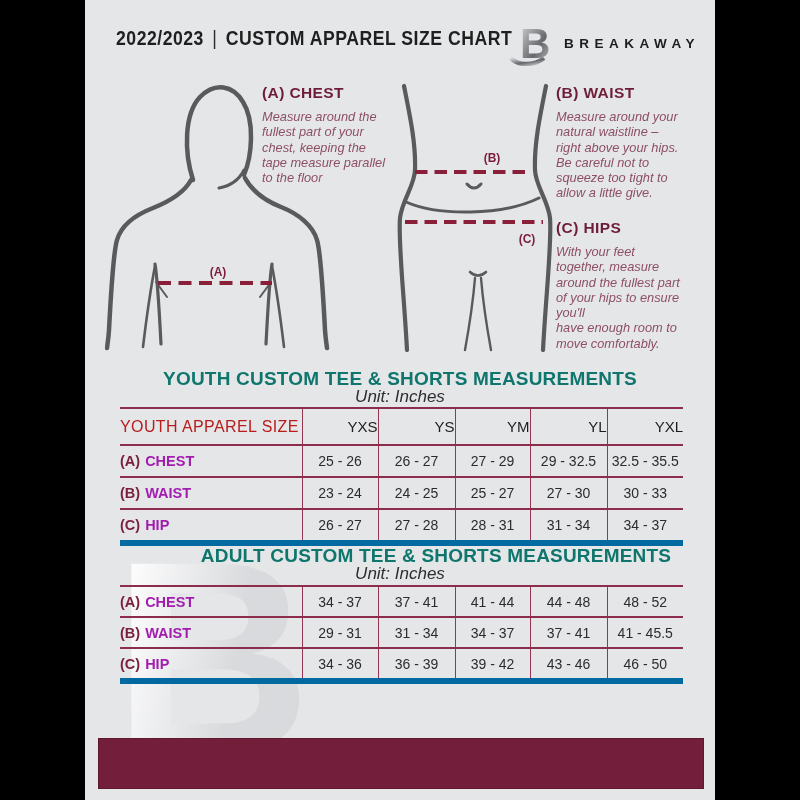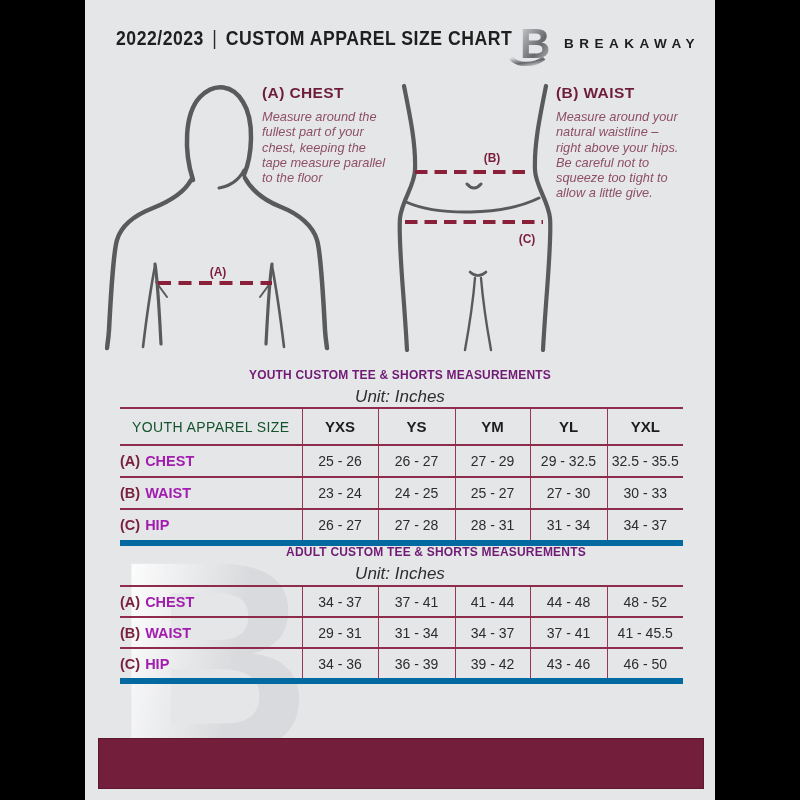--- a/index.html
+++ b/index.html
@@ -25,41 +25,41 @@
   #instr-waist{left:471px;top:84px;width:140px;}
   #instr-hips{left:471px;top:219px;width:150px;}
 
   
   .fig{position:absolute;z-index:1;}
   #fig-upper{left:20px;top:80px;}
   #fig-lower{left:305px;top:82px;}
   .fig text{font-weight:800;font-size:12px;fill:#7c1f3c;font-family:"Liberation Sans",sans-serif;}
 
   
-  .sec-title{position:absolute;left:0;width:630px;text-align:center;font-size:12px;
-    font-weight:700;color:#701a75;letter-spacing:.2px;z-index:2;}
+  .sec-title{position:absolute;left:0;width:630px;text-align:center;font-size:19px;
+    font-weight:700;color:#0f766e;letter-spacing:.2px;z-index:2;}
   .sec-unit{position:absolute;left:0;width:630px;text-align:center;font-size:17px;
     font-style:italic;font-weight:500;color:#2e2e2e;z-index:2;}
   #youth-title{top:368px;} #youth-unit{top:387px;}
   #adult-title{top:545px;padding-left:36px;} #adult-unit{top:564px;}
 
   
   .size-table{position:absolute;left:35px;width:563px;border-collapse:collapse;
     table-layout:fixed;z-index:2;}
   #youth-table{top:407px;} #adult-table{top:585px;}
   .size-table td{padding:0;vertical-align:middle;}
   .size-table tr td{border-top:2px solid #8e2c4b;}
   .size-table tr:last-child td{border-bottom:6px solid #0369a1;margin-top:40px;}
   .size-table td + td{border-left:1.6px solid #97365330;border-left:1.6px solid #973653;}
   .size-table tr.head td{height:34px;}
   #youth-table tr.head td{height:35px;}
   .size-table tr.data td{height:29px;}
   #youth-table tr.data td{height:30px;}
-  .corner{font-size:14px;color:#14532d;letter-spacing:.4px;padding-left:12px;text-align:center;}
-  .size-head{font-weight:700;font-size:15px;color:#1d1d1d;text-align:center;}
+  .corner{font-size:16px;color:#b91c1c;letter-spacing:.4px;padding-left:12px;}
+  .size-head{font-weight:400;font-size:15px;color:#1d1d1d;text-align:right;}
   .mlabel{padding-left:12px;font-size:14.5px;}
   .mlabel .key{color:#791f3c;font-weight:800;margin-right:5px;}
   .mlabel .mname{color:#a21caf;font-weight:bold;}
   .mval{text-align:center;font-size:14px;color:#2c2c2c;}
 
   
   .watermark{position:absolute;left:28px;top:520px;font-size:275px;font-weight:700;
     line-height:1;z-index:0;background:linear-gradient(100deg,rgba(255,255,255,.85) 12%,
     rgba(198,200,204,.40) 60%);-webkit-background-clip:text;background-clip:text;
     color:transparent;user-select:none;}
@@ -136,20 +136,30 @@
     </div>
     <div class="instr" id="instr-waist">
       <p class="instr-heading">(B) WAIST</p>
       <p class="instr-body">Measure around your
 natural waistline –
 right above your hips.
 Be careful not to
 squeeze too tight to
 allow a little give.</p>
     </div>
+    <div class="instr" id="instr-hips">
+      <p class="instr-heading">(C) HIPS</p>
+      <p class="instr-body">With your feet
+together, measure
+around the fullest part
+of your hips to ensure
+you'll
+have enough room to
+move comfortably.</p>
+    </div>
 
     <div class="sec-title" id="youth-title">YOUTH CUSTOM TEE &amp; SHORTS MEASUREMENTS</div>
     <div class="sec-unit" id="youth-unit">Unit: Inches</div>
 
     <table class="size-table" id="youth-table">
       <colgroup>
         <col style="width:182px">
           <col style="width:76px">
           <col style="width:77px">
         <col style="width:75px">

